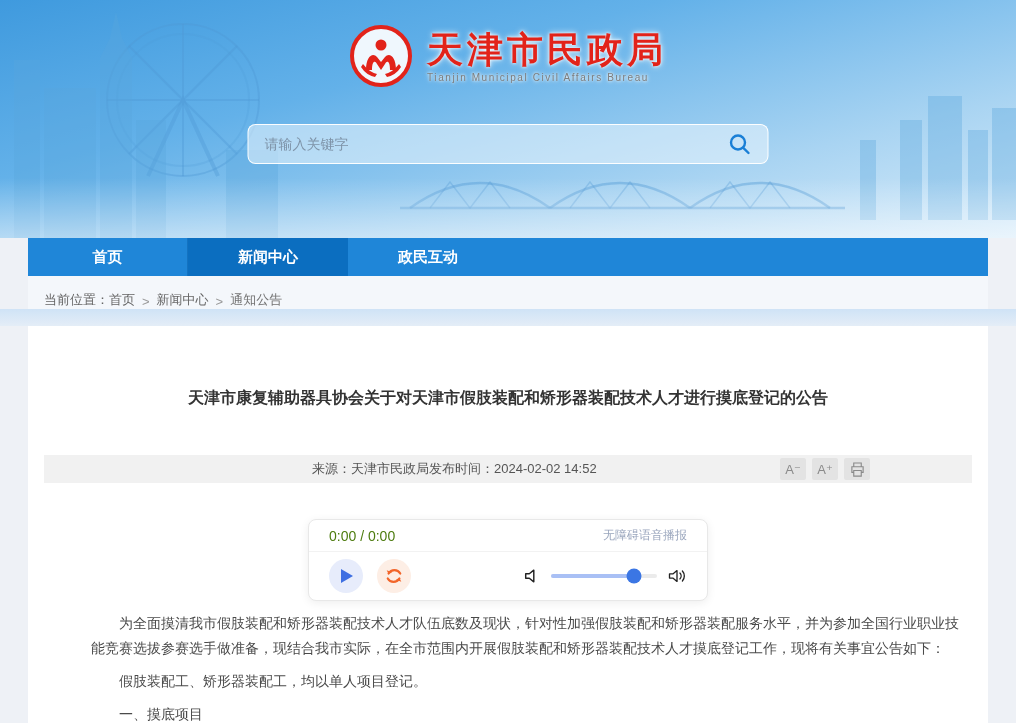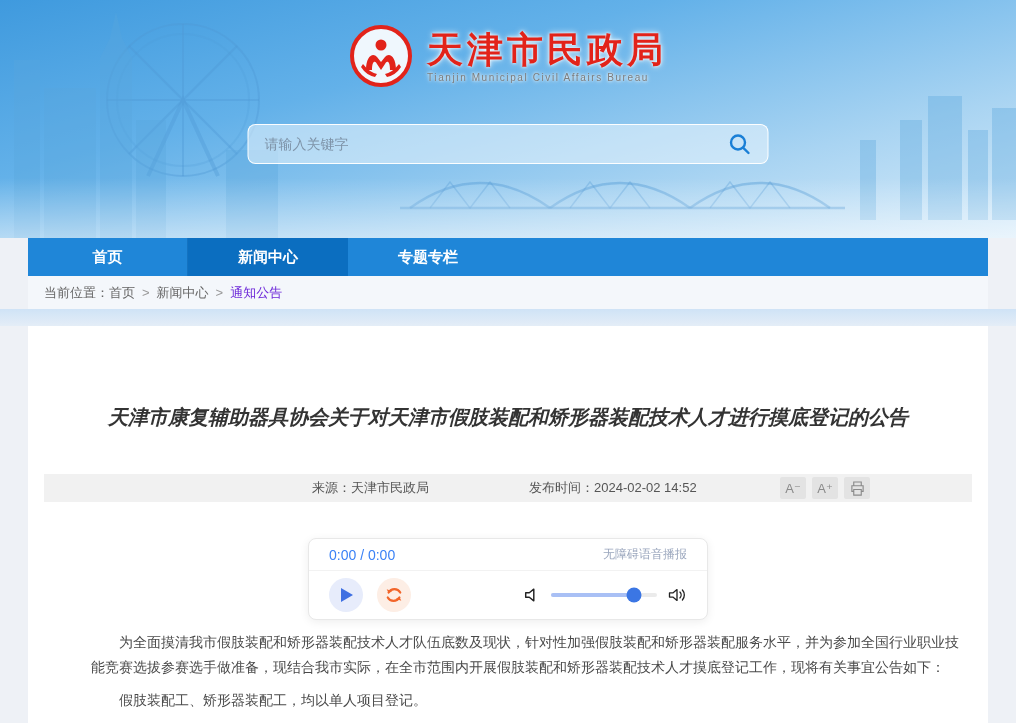--- a/index.html
+++ b/index.html
@@ -35,48 +35,48 @@
   
   .nav { width:960px; margin:0 auto; height:38px; display:flex; background:#1f86d8; }
   .nav-item { width:160px; height:38px; display:flex; align-items:center; justify-content:center;
     color:#fff; font-size:15px; font-weight:bold; cursor:pointer;
     border-right:1px solid rgba(11,100,175,0.55); }
   .nav-item:last-child { border-right:none; }
   .nav-item.active { background:#0b6ec0; border-right:none; }
 
   
   .crumb-bar { width:960px; margin:0 auto; height:33px; background:#f4f7fb;
-    display:flex; align-items:center; padding:0 16px; font-size:13px; color:#666; }
+    display:flex; align-items:flex-end; padding:0 16px; font-size:13px; color:#666; }
   .crumb-bar .sep { margin:0 7px; color:#999; }
   .crumb-link { color:#666; cursor:pointer; }
-  .crumb-current { color:#6d28d9; cursor:pointer; }
+  .crumb-current { color:#737373; cursor:pointer; }
 
   .page-gap { height:17px; background:linear-gradient(180deg,#cfe3f6 0%,#e4edf7 100%); }
 
   
   .content { width:960px; margin:0 auto; background:#fff; height:435px; }
-  .article-title { padding-top:76px; text-align:center; font-size:20px; font-weight:bold;
-    color:#333; line-height:30px;font-style:italic; }
+  .article-title { padding-top:57px; text-align:center; font-size:16px; font-weight:bold;
+    color:#333; line-height:30px; }
 
   .meta-bar { margin:42px 16px 0; height:28px; background:#f1f1f1; display:flex;
     align-items:center; font-size:13px; color:#555; }
   .meta-source { margin-left:268px; }
-  .meta-publish { margin-left:100px; }
+  .meta-publish { }
   .meta-spacer { flex:1; }
   .meta-btn { width:26px; height:22px; margin-right:6px; border:none; background:#e3e3e3;
     color:#8a8a8a; font-size:13px; border-radius:2px; cursor:pointer; display:flex;
     align-items:center; justify-content:center; font-family:inherit; }
   .meta-btn-gap { width:96px; }
 
   
   .player { width:400px; margin:36px auto 0; height:82px; background:#fff;
     border:1px solid #e8e8e8; border-radius:8px; box-shadow:0 2px 10px rgba(0,0,0,0.07); }
   .player-top { height:32px; display:flex; align-items:center; justify-content:space-between;
     padding:0 20px; border-bottom:1px solid #f2f2f2; }
-  .player-time { font-size:14px; color:#3b82f6; }
+  .player-time { font-size:14px; color:#4d7c0f; }
   .player-a11y { font-size:12px; color:#9aa6bd; }
   .player-bottom { height:48px; display:flex; align-items:center; padding:0 20px; }
   .round-btn { width:34px; height:34px; border-radius:50%; border:none; cursor:pointer;
     display:flex; align-items:center; justify-content:center; padding:0; }
   .play-btn { background:#e7ecfb; }
   .loop-btn { background:#fdeee5; margin-left:14px; }
   .vol-group { margin-left:auto; display:flex; align-items:center; gap:10px; }
   .vol-track { position:relative; width:106px; height:4px; background:#ebebeb; border-radius:2px;
     cursor:pointer; }
   .vol-fill { position:absolute; left:0; top:0; height:4px; background:#a9c0f5; border-radius:2px; }
@@ -141,21 +141,21 @@
         <circle cx="10.5" cy="10.5" r="7" fill="none" stroke="#1a7fd6" stroke-width="2.4"></circle>
         <line x1="15.8" y1="15.8" x2="21" y2="21" stroke="#1a7fd6" stroke-width="2.4" stroke-linecap="round"></line>
       </svg>
     </button>
   </div>
 </div>
 
 <div class="nav">
   <div class="nav-item">首页</div>
   <div class="nav-item active">新闻中心</div>
-  <div class="nav-item">专题专栏</div>
+  <div class="nav-item">政民互动</div>
 </div>
 
 <div class="crumb-bar">
   <span>当前位置：</span>
   <span class="crumb-link">首页</span>
   <span class="sep">&gt;</span>
   <span class="crumb-link">新闻中心</span>
   <span class="sep">&gt;</span>
   <span class="crumb-current">通知公告</span>
 </div>

